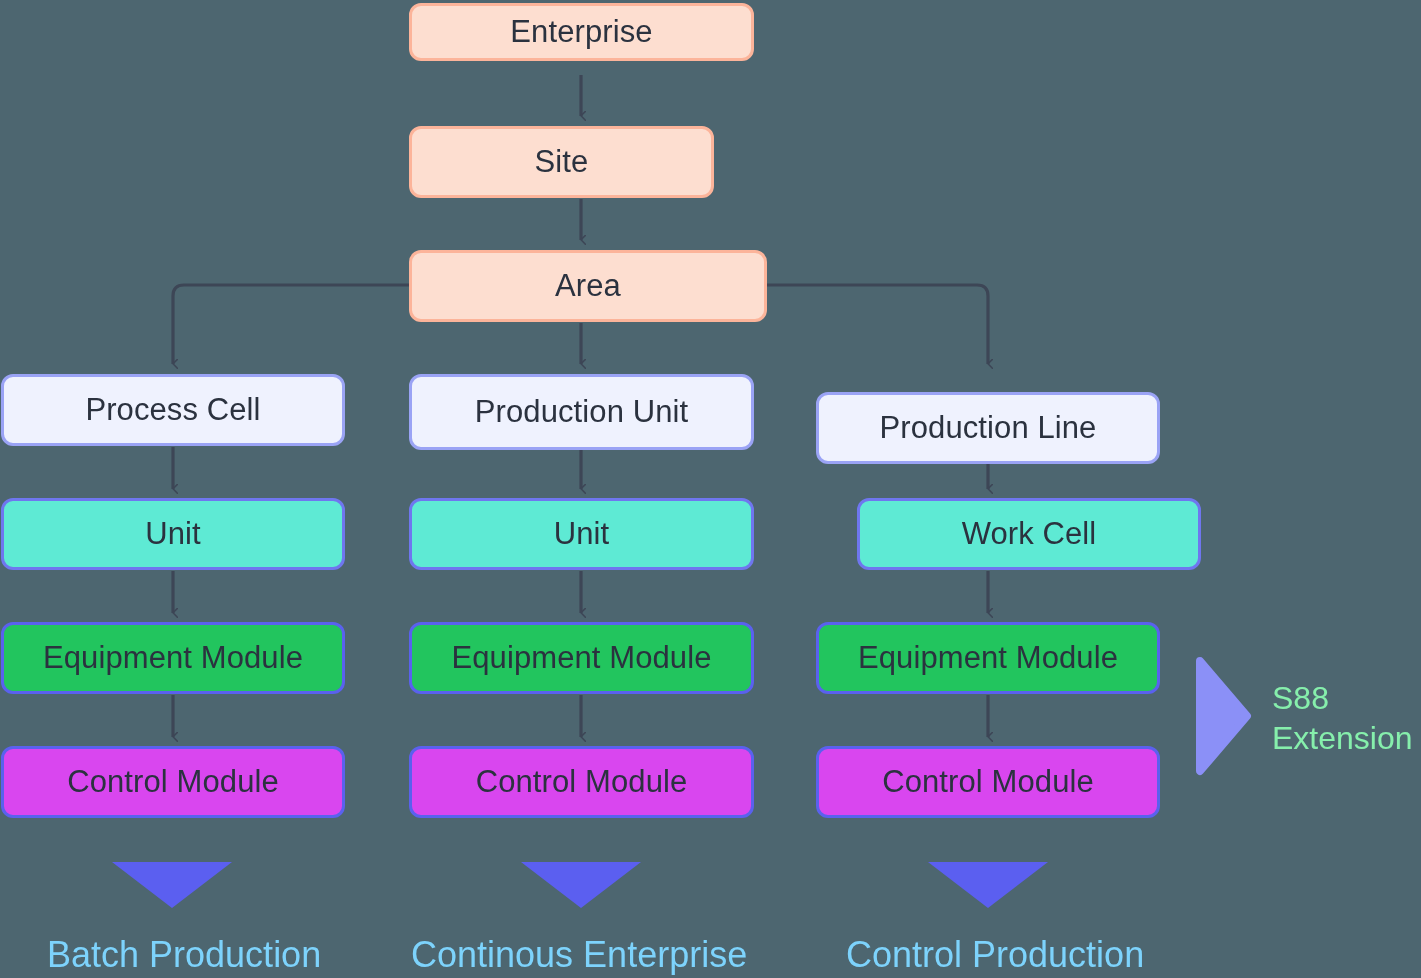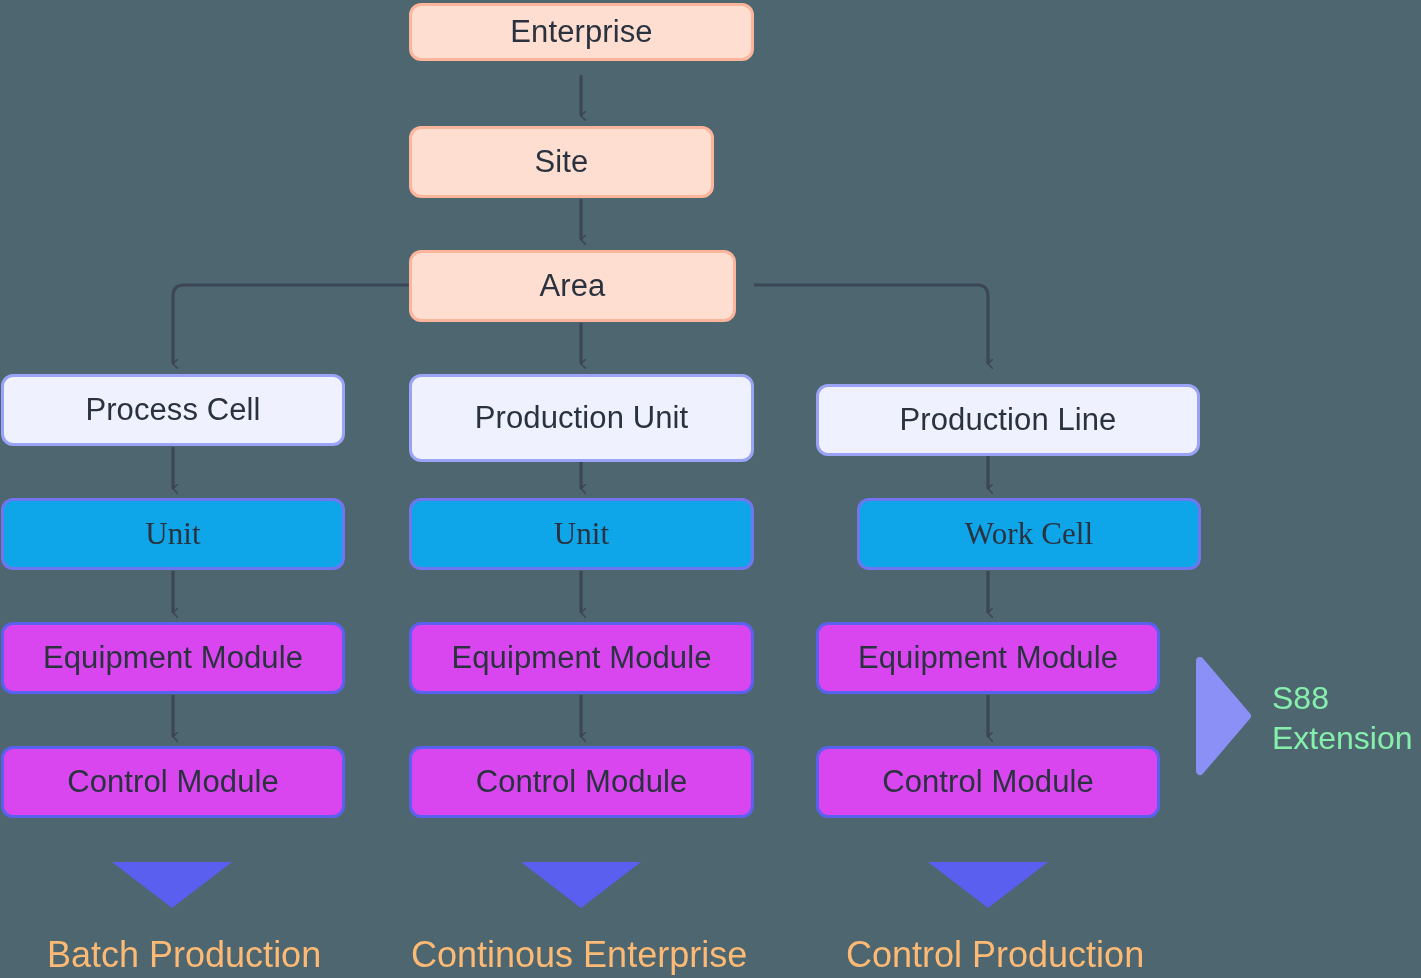--- a/index.html
+++ b/index.html
@@ -39,44 +39,43 @@
   .node.lvl-site,
   .node.lvl-area {
     background: #fdded0;
     border-color: #fcb49a;
   }
   .node.lvl-a {
     background: #eff2fe;
     border-color: #9aa3f5;
   }
   .node.lvl-b {
-    background: #0ea5e9;
+    background: #5eead4;
     border-color: #6f76ef;
-    font-family: Liberation Serif, serif;
   }
   .node.lvl-c {
-    background: #d946ef;
+    background: #22c55e;
     border-color: #5a61ee;
   }
   .node.lvl-d {
     background: #d946ef;
     border-color: #5a61ee;
   }
   svg.connectors {
     position: absolute;
     left: 0; top: 0;
     width: 1421px;
     height: 978px;
     z-index: 1;
     overflow: visible;
   }
   .outcome-label {
     position: absolute;
     font-size: 36px;
-    color: #fdba74;
+    color: #7dd3fc;
     white-space: nowrap;
     letter-spacing: 0px;
     z-index: 3;
   }
   .s88-label {
     position: absolute;
     font-size: 32px;
     color: #86efac;
     line-height: 40px;
     white-space: nowrap;
@@ -127,51 +126,51 @@
   </svg>
 
   <div class="node lvl-enterprise" style="left:409px; top:3px; width:345px; height:58px;">
     <span>Enterprise</span>
   </div>
 
   <div class="node lvl-site" style="left:409px; top:126px; width:305px; height:72px;">
     <span>Site</span>
   </div>
 
-  <div class="node lvl-area" style="left:409px; top:250px; width:327px; height:72px;">
+  <div class="node lvl-area" style="left:409px; top:250px; width:358px; height:72px;">
     <span>Area</span>
   </div>
 
   <div class="node lvl-a" style="left:1px; top:374px; width:344px; height:72px;">
     <span>Process Cell</span>
   </div>
   <div class="node lvl-b" style="left:1px; top:498px; width:344px; height:72px;">
     <span>Unit</span>
   </div>
   <div class="node lvl-c" style="left:1px; top:622px; width:344px; height:72px;">
     <span>Equipment Module</span>
   </div>
   <div class="node lvl-d" style="left:1px; top:746px; width:344px; height:72px;">
     <span>Control Module</span>
   </div>
 
-  <div class="node lvl-a" style="left:409px; top:374px; width:345px; height:88px;">
+  <div class="node lvl-a" style="left:409px; top:374px; width:345px; height:76px;">
     <span>Production Unit</span>
   </div>
   <div class="node lvl-b" style="left:409px; top:498px; width:345px; height:72px;">
     <span>Unit</span>
   </div>
   <div class="node lvl-c" style="left:409px; top:622px; width:345px; height:72px;">
     <span>Equipment Module</span>
   </div>
   <div class="node lvl-d" style="left:409px; top:746px; width:345px; height:72px;">
     <span>Control Module</span>
   </div>
 
-  <div class="node lvl-a" style="left:816px; top:384px; width:384px; height:72px;">
+  <div class="node lvl-a" style="left:816px; top:392px; width:344px; height:72px;">
     <span>Production Line</span>
   </div>
   <div class="node lvl-b" style="left:816px; top:498px; width:344px; height:72px;margin-left:41px;">
     <span>Work Cell</span>
   </div>
   <div class="node lvl-c" style="left:816px; top:622px; width:344px; height:72px;">
     <span>Equipment Module</span>
   </div>
   <div class="node lvl-d" style="left:816px; top:746px; width:344px; height:72px;">
     <span>Control Module</span>

